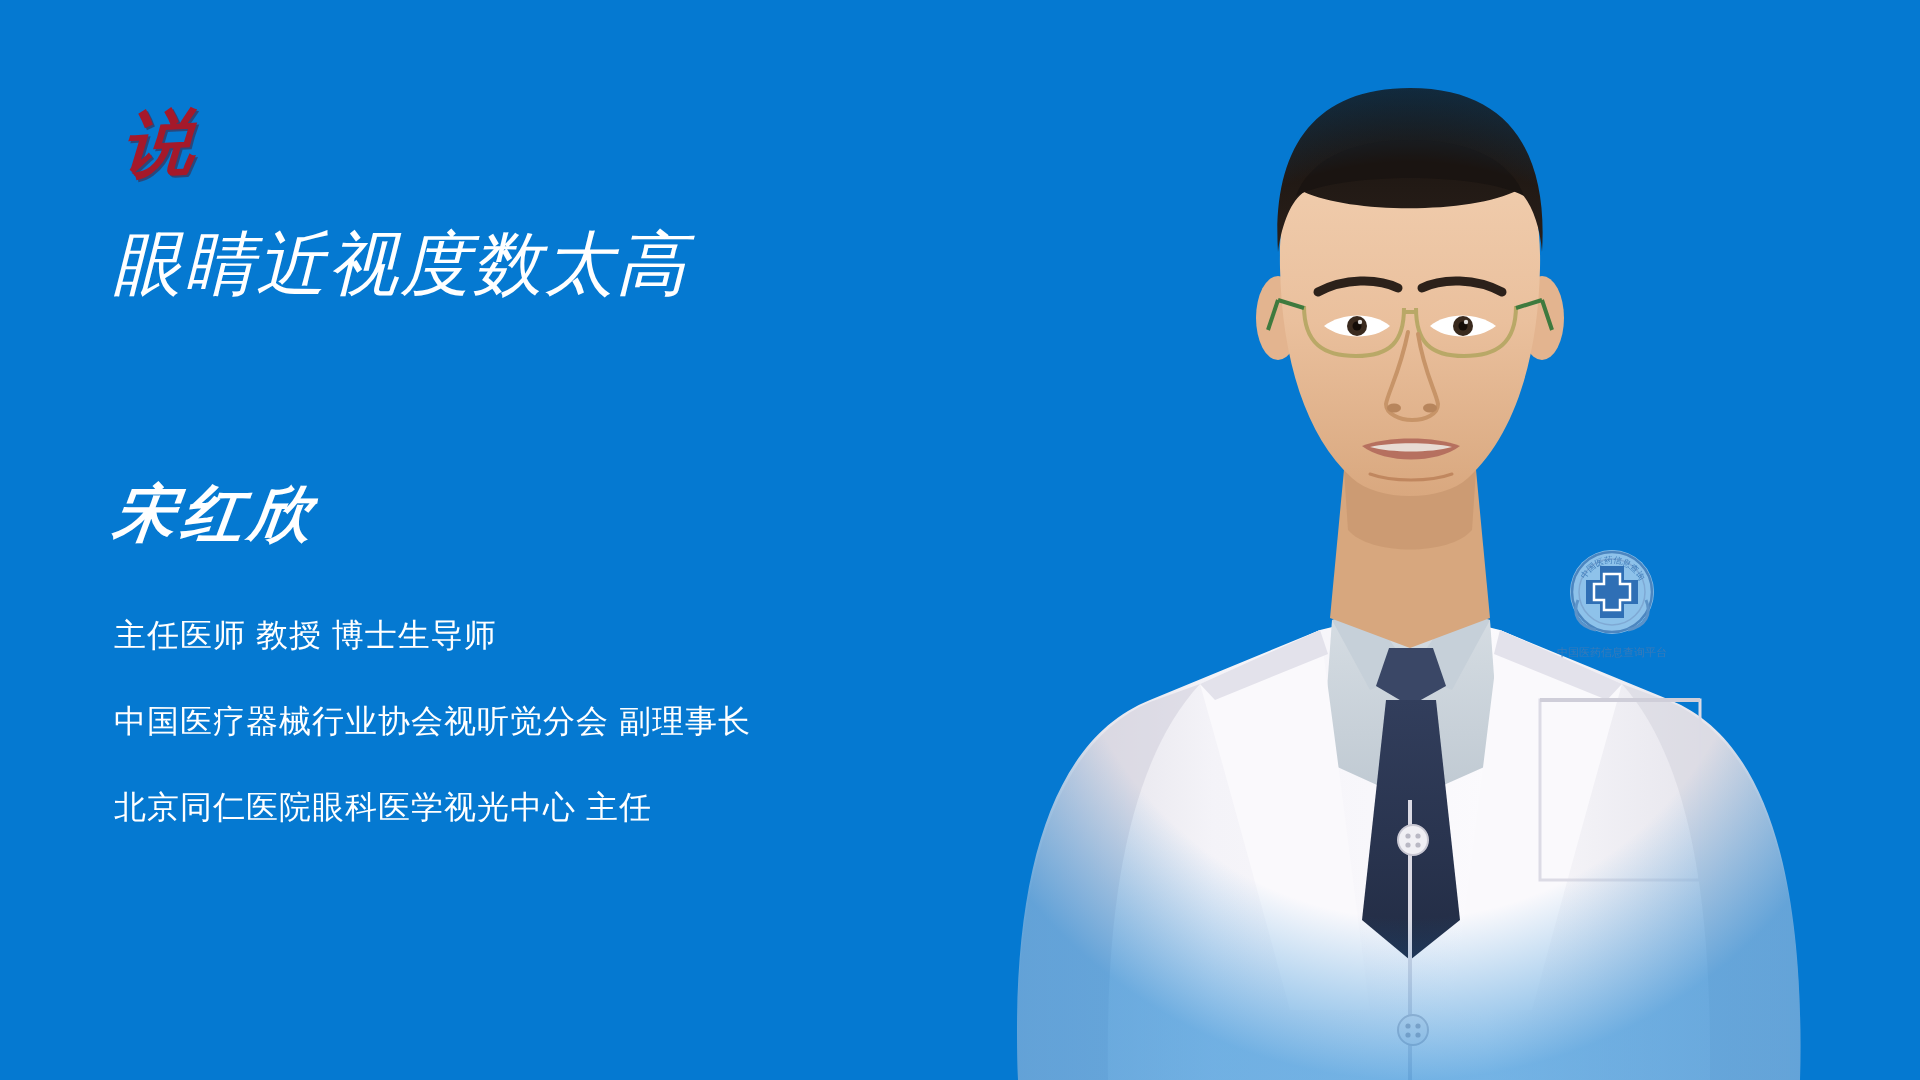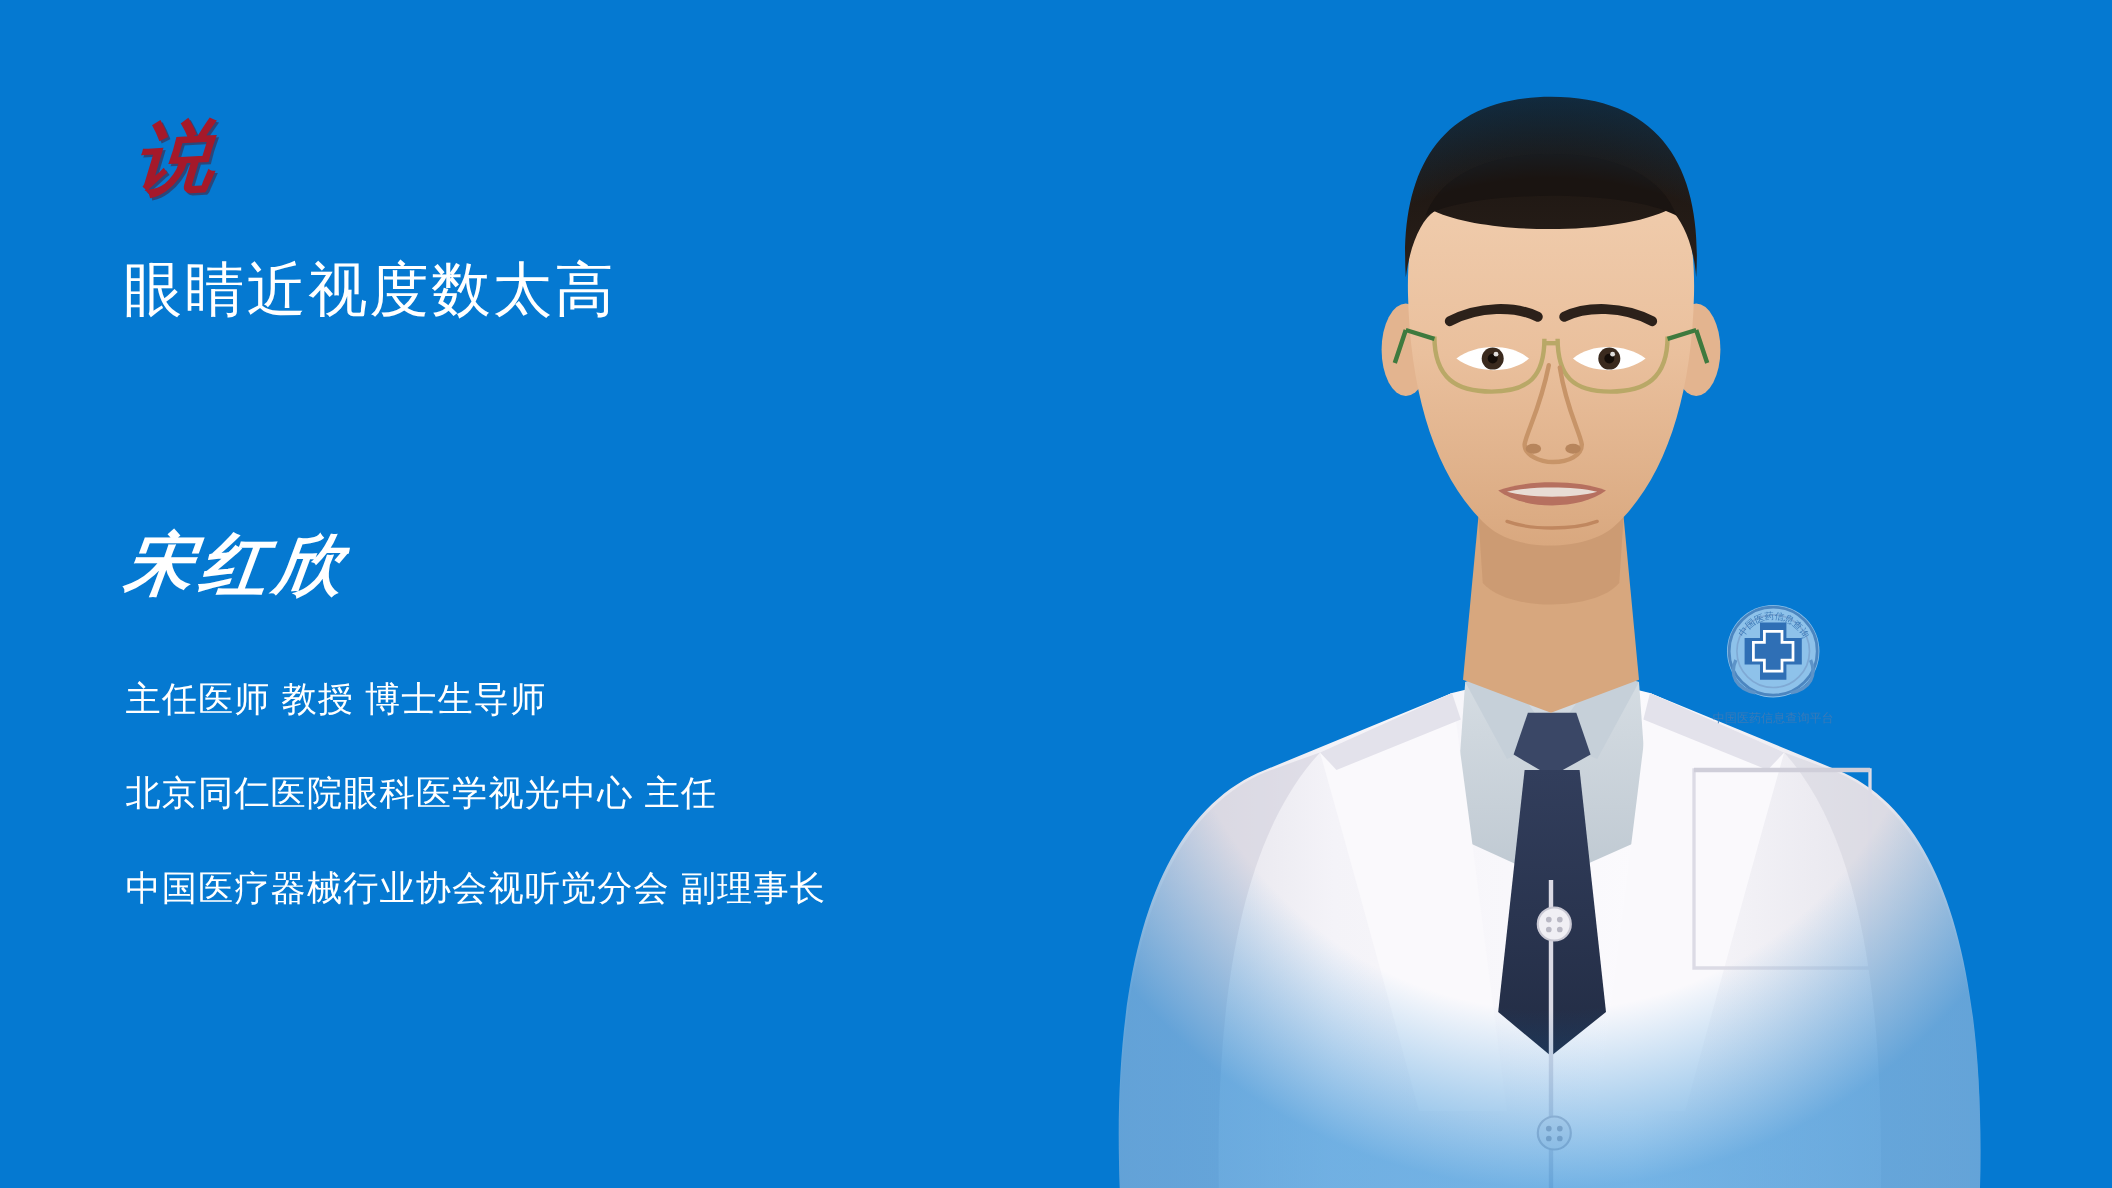--- a/index.html
+++ b/index.html
@@ -57,25 +57,26 @@
   }
 
   
   #headline {
     position: absolute;
     left: 112px;
     top: 205px;
     color: #ffffff;
   }
   #headline .headline-line {
-    font-size: 54px;
+    font-size: 70px;
     line-height: 118px;
     font-weight: 500;
     letter-spacing: 2px;
     white-space: nowrap;
+    font-style: italic;
   }
 
   
   #doctor-name {
     position: absolute;
     left: 114px;
     top: 478px;
     color: #ffffff;
     font-family: "DejaVu Serif", "Liberation Serif", serif;
     font-size: 62px;
@@ -124,22 +125,22 @@
   </div>
 
   <div id="headline">
     <div class="headline-line">眼睛近视度数太高</div>
   </div>
 
   <div id="doctor-name">宋红欣</div>
 
   <div id="credentials">
     <div class="credential-line">主任医师  教授  博士生导师</div>
+    <div class="credential-line">中国医疗器械行业协会视听觉分会  副理事长</div>
     <div class="credential-line">北京同仁医院眼科医学视光中心  主任</div>
-    <div class="credential-line">中国医疗器械行业协会视听觉分会  副理事长</div>
   </div>
 
   <div id="doctor-portrait">
     <svg viewBox="0 0 1020 1080" xmlns="http://www.w3.org/2000/svg">
       <defs>
         <linearGradient id="coatGrad" x1="0" y1="0" x2="1" y2="0">
           <stop offset="0%" stop-color="#DCDBE4"></stop>
           <stop offset="25%" stop-color="#F4F3F8"></stop>
           <stop offset="60%" stop-color="#FBFAFD"></stop>
           <stop offset="100%" stop-color="#DEDDE6"></stop>

